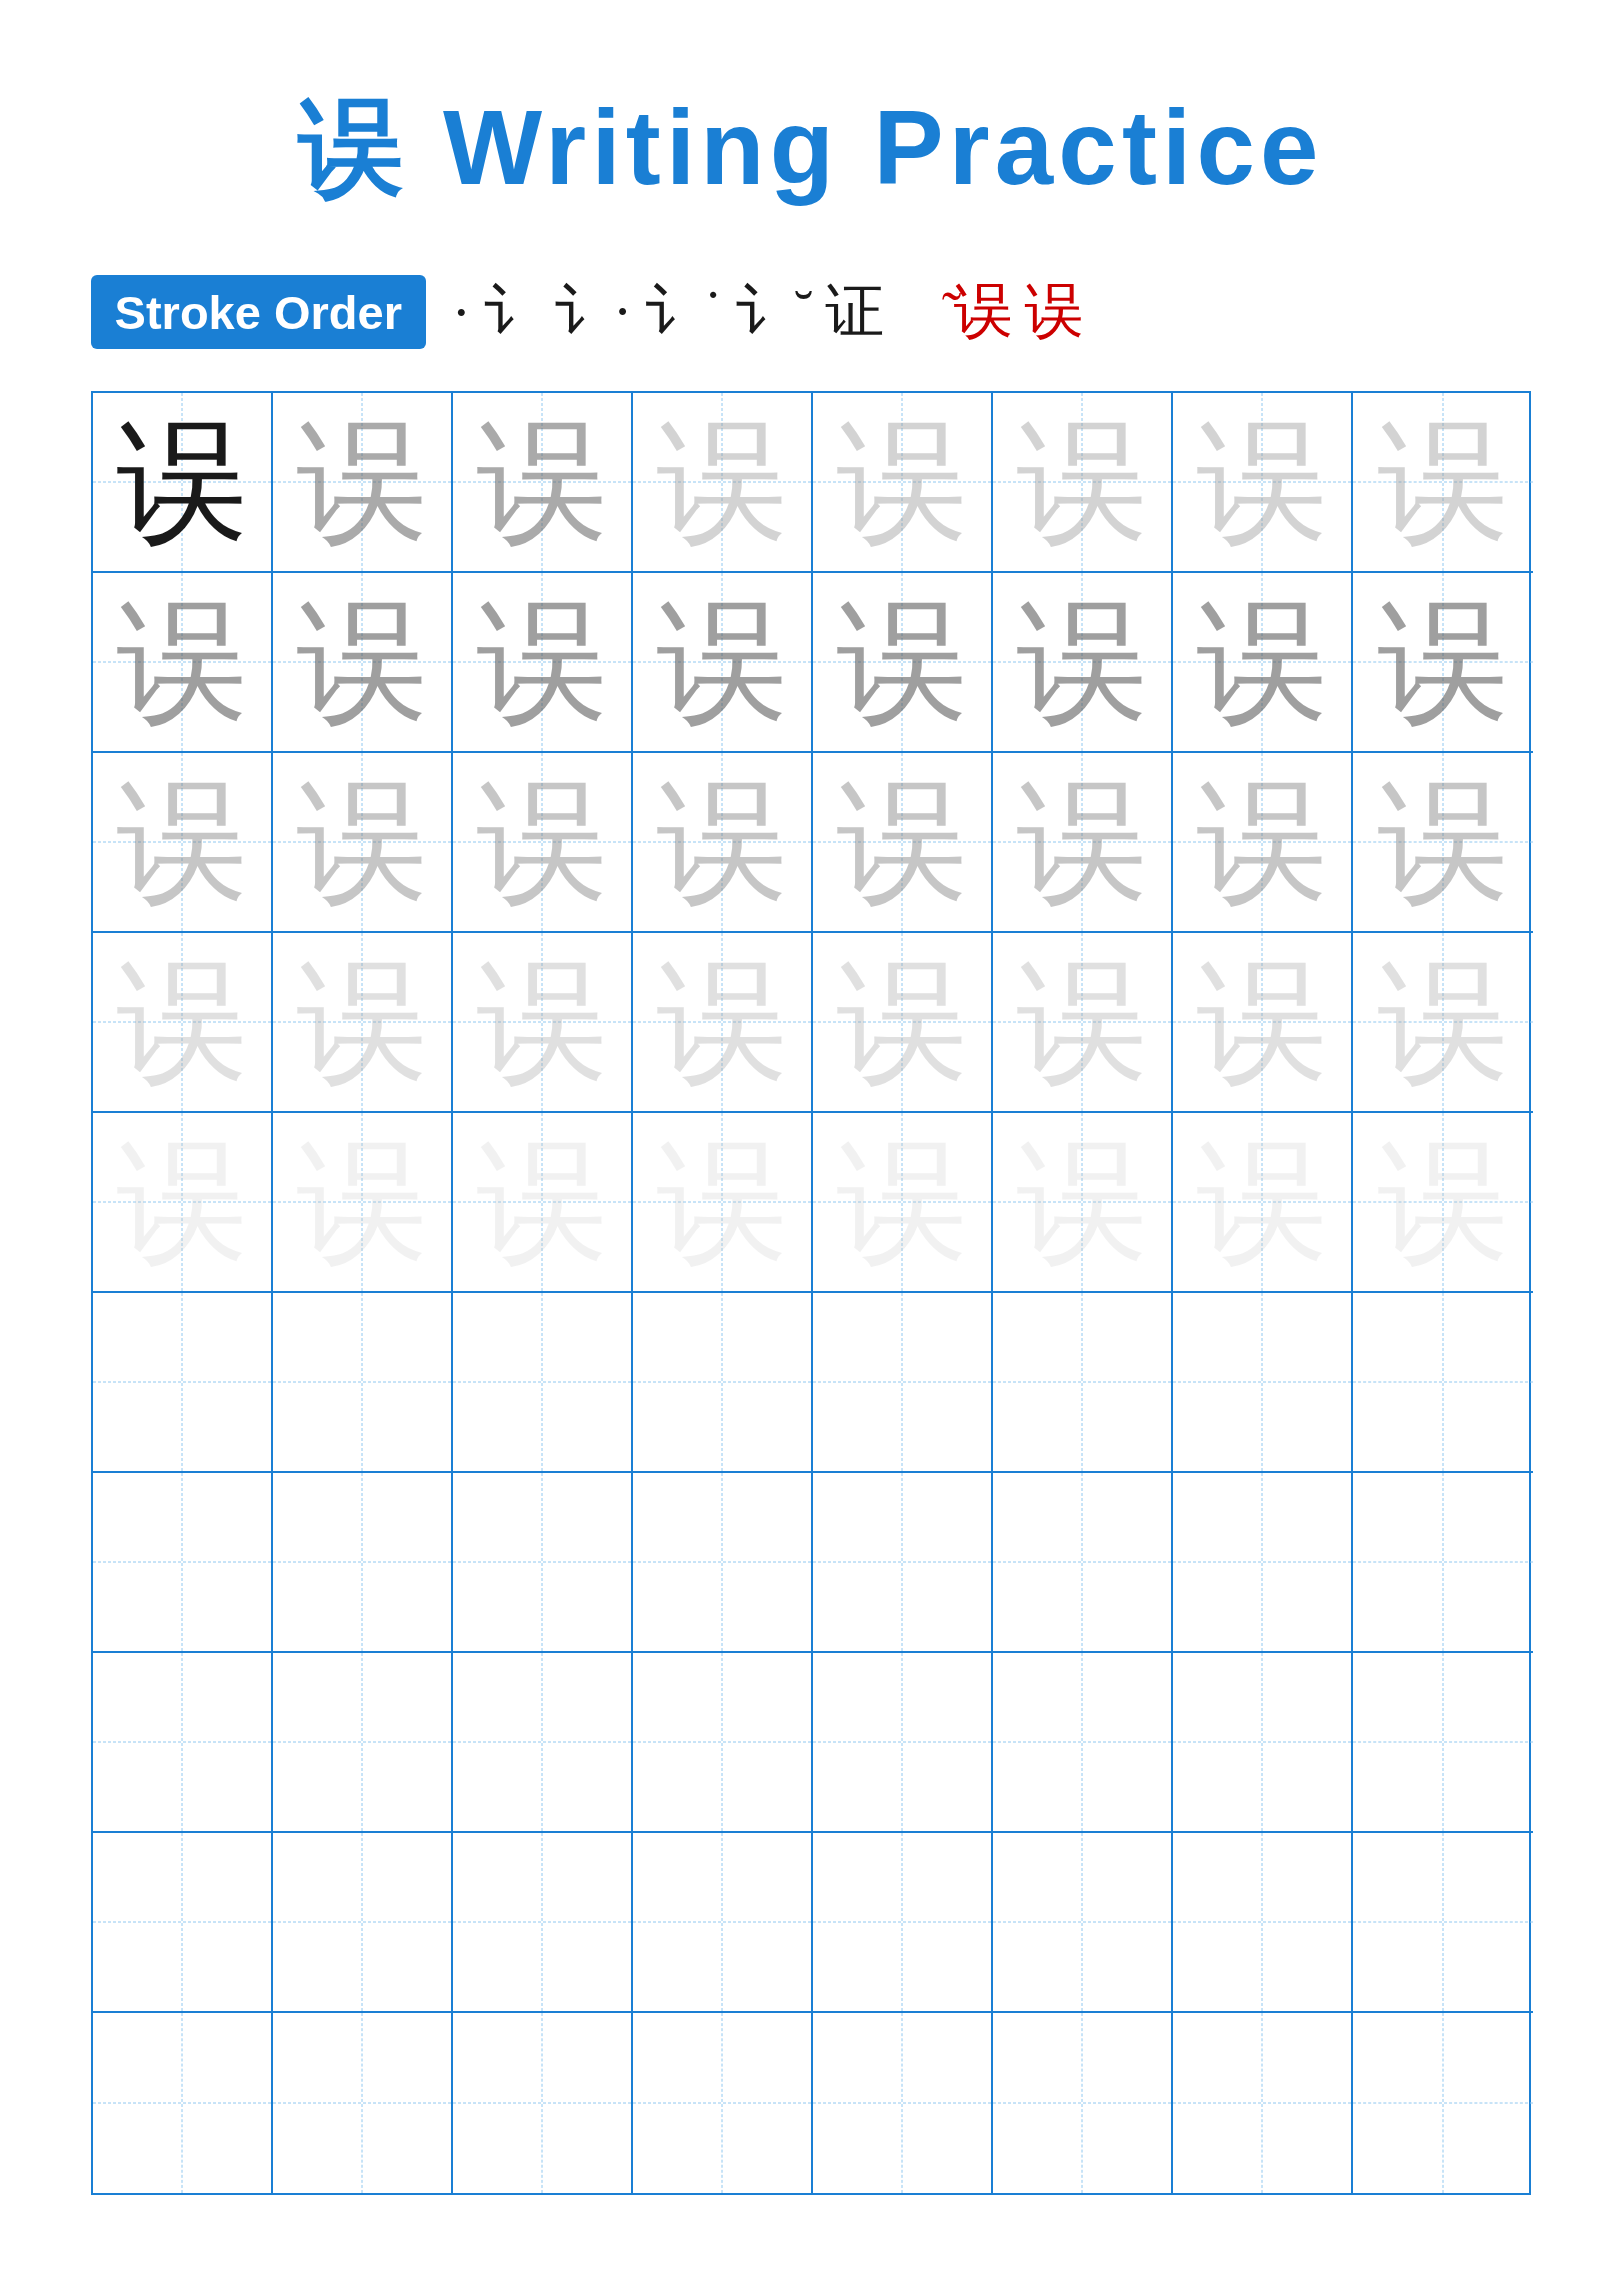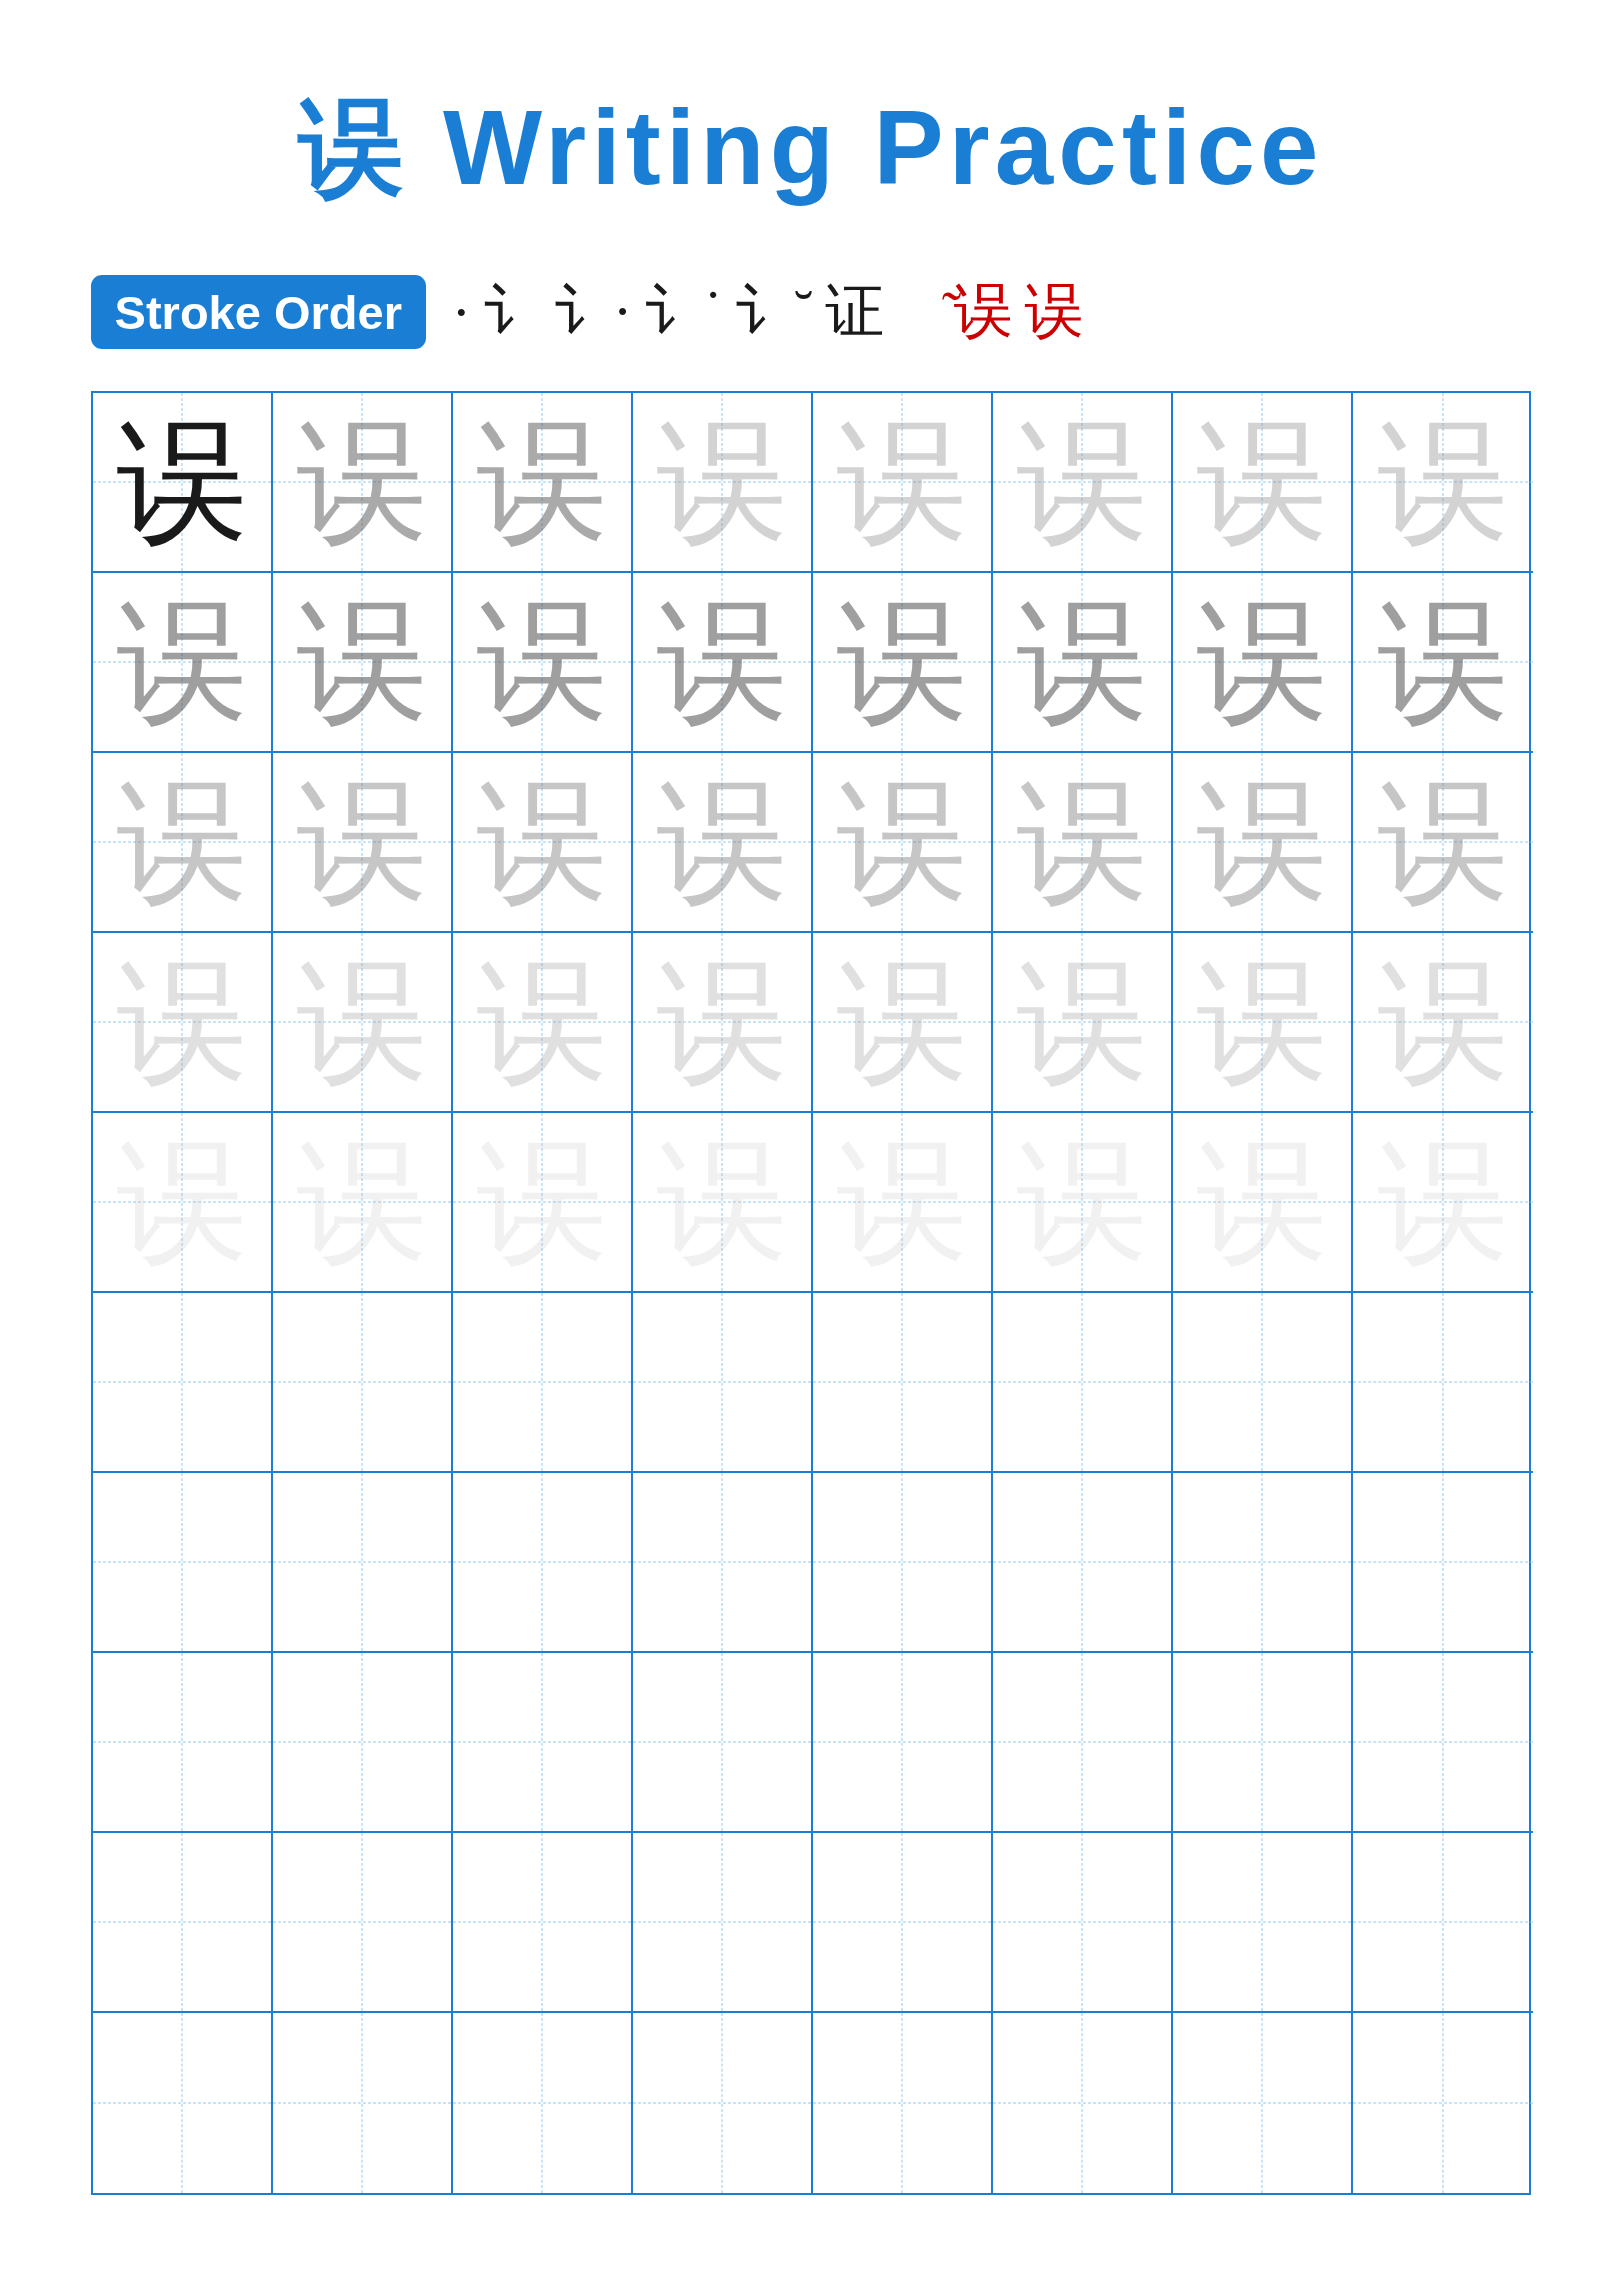--- a/index.html
+++ b/index.html
@@ -39,21 +39,21 @@
       width: 1440px;
     }
 
     .stroke-order-badge {
       background: #1a7fd4;
       color: #fff;
       font-size: 47px;
       font-family: sans-serif;
       font-weight: bold;
       padding: 9.2px 23.6px;
-      border-radius: 11px;
+      border-radius: 6px;
       white-space: nowrap;
       margin-right: 26px;
     }
 
     .stroke-sequence {
       display: flex;
       align-items: center;
       gap: 11.8px;
       font-size: 59px;
       color: #222;

